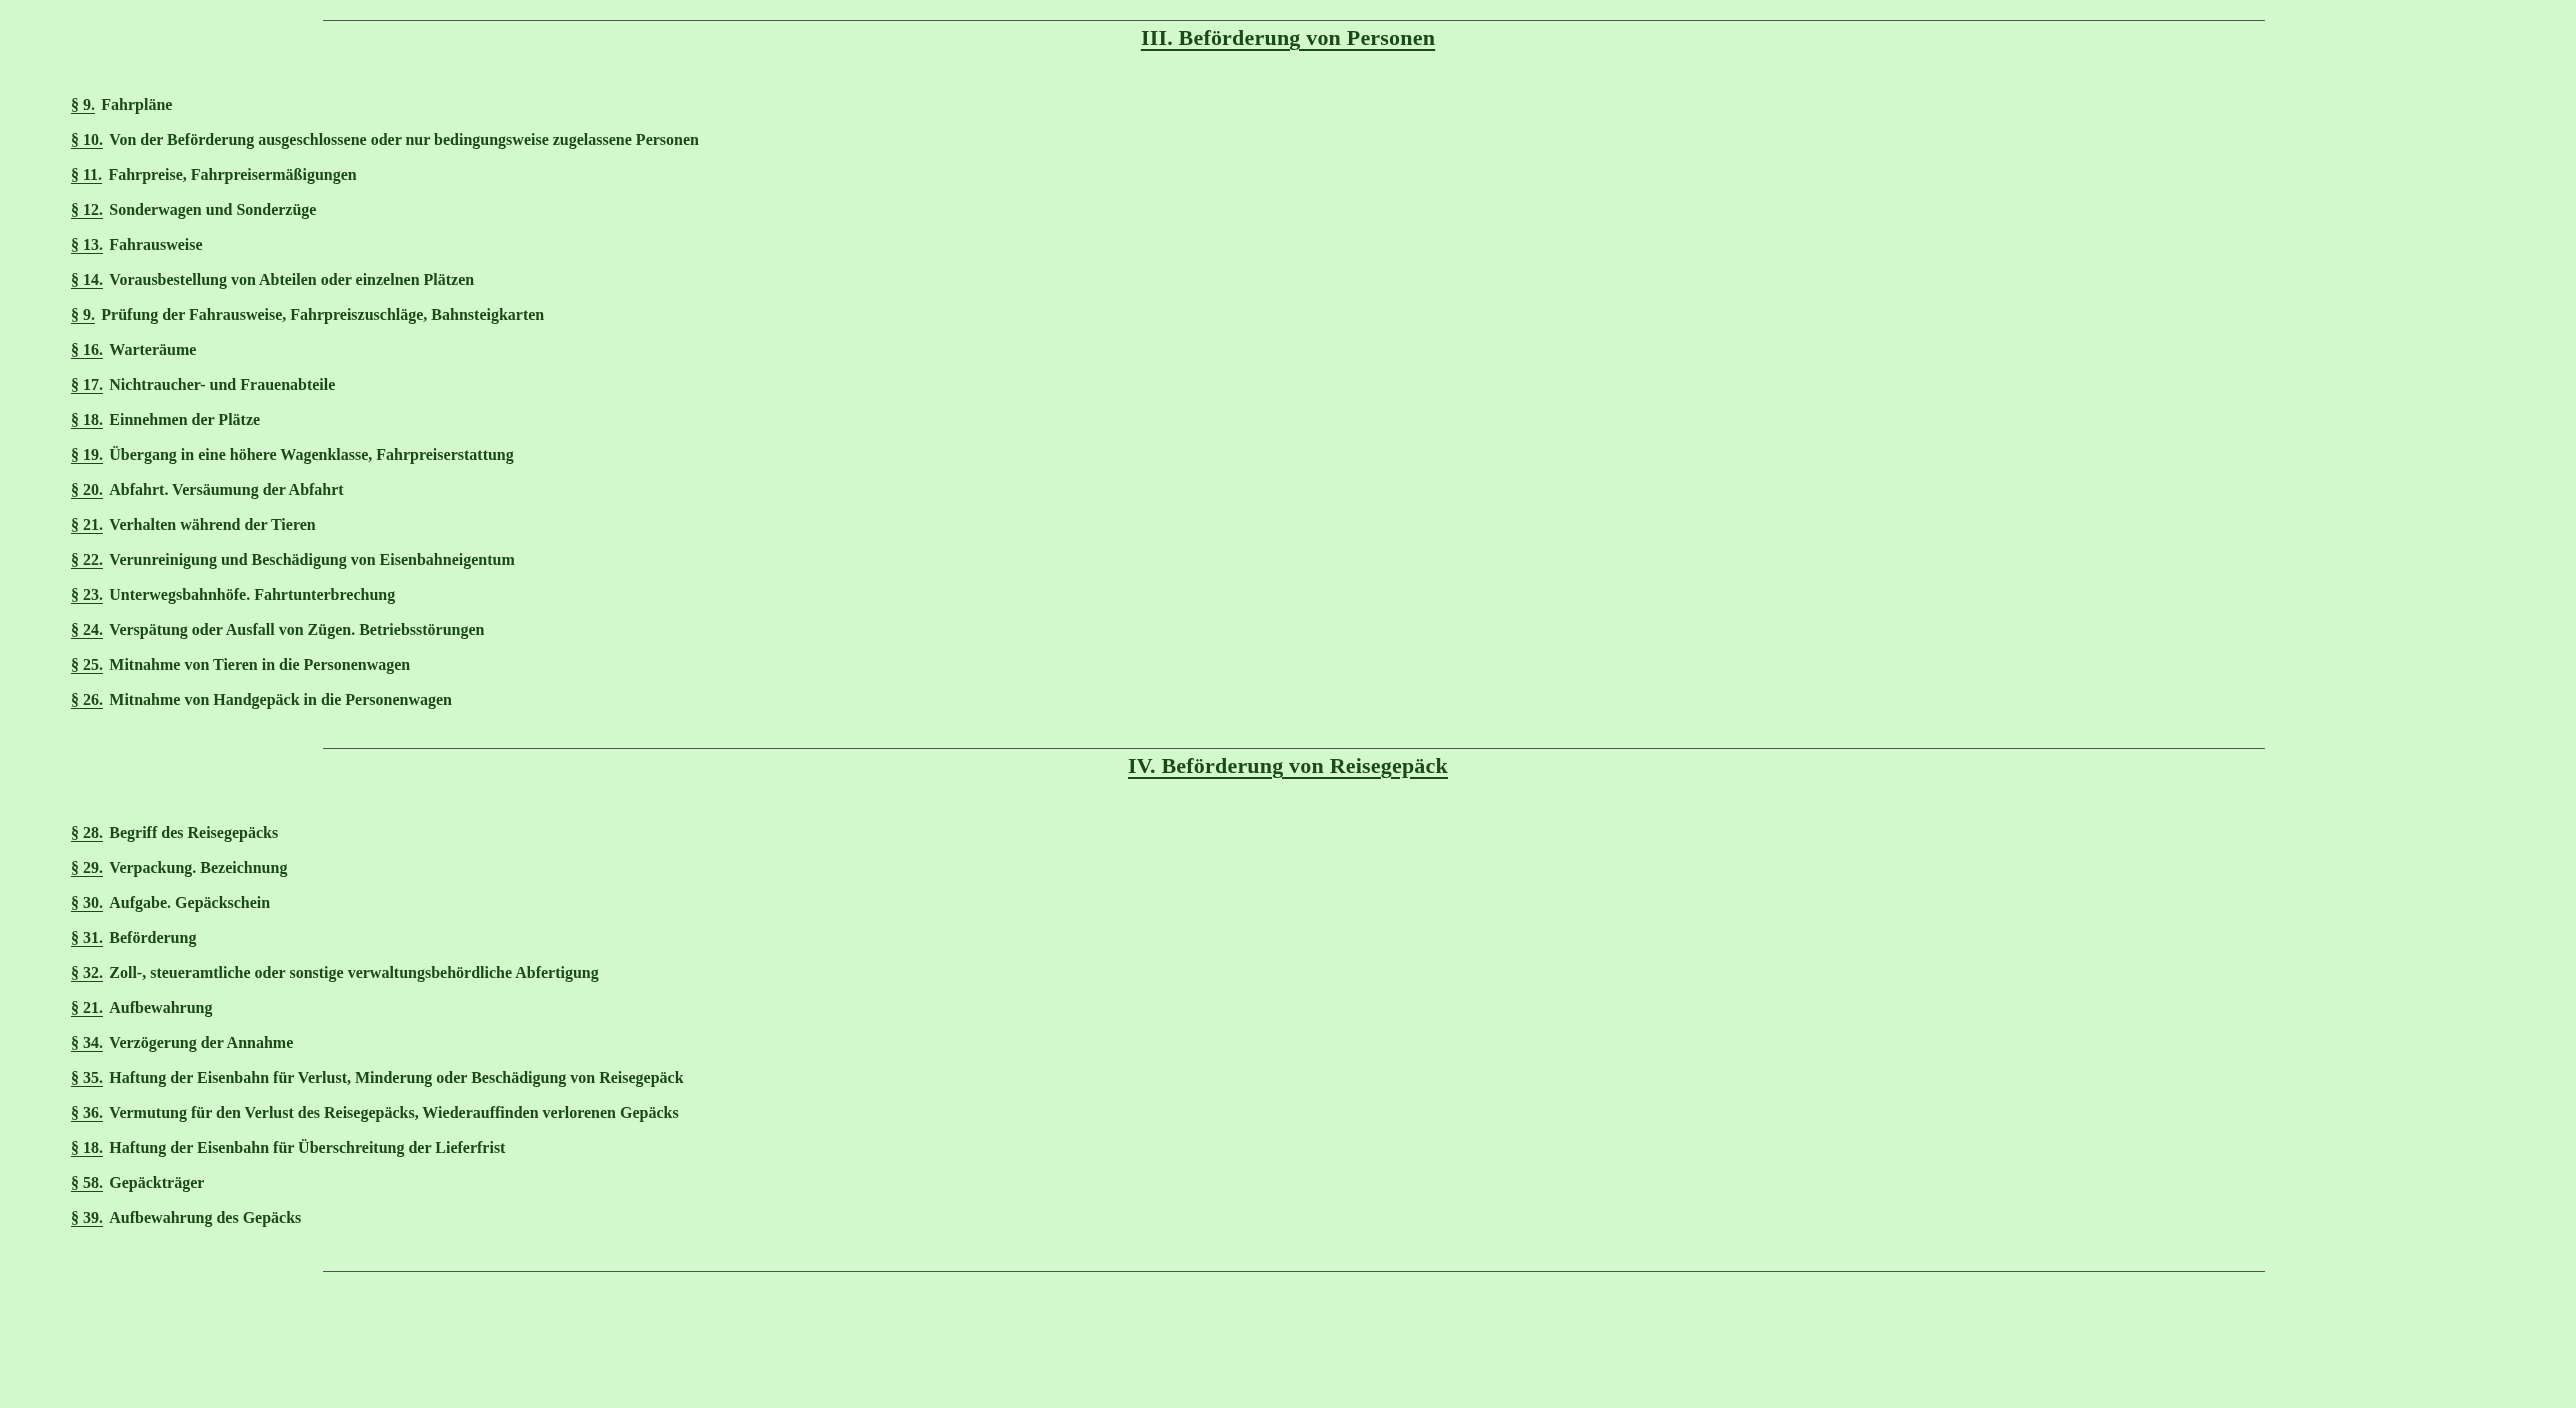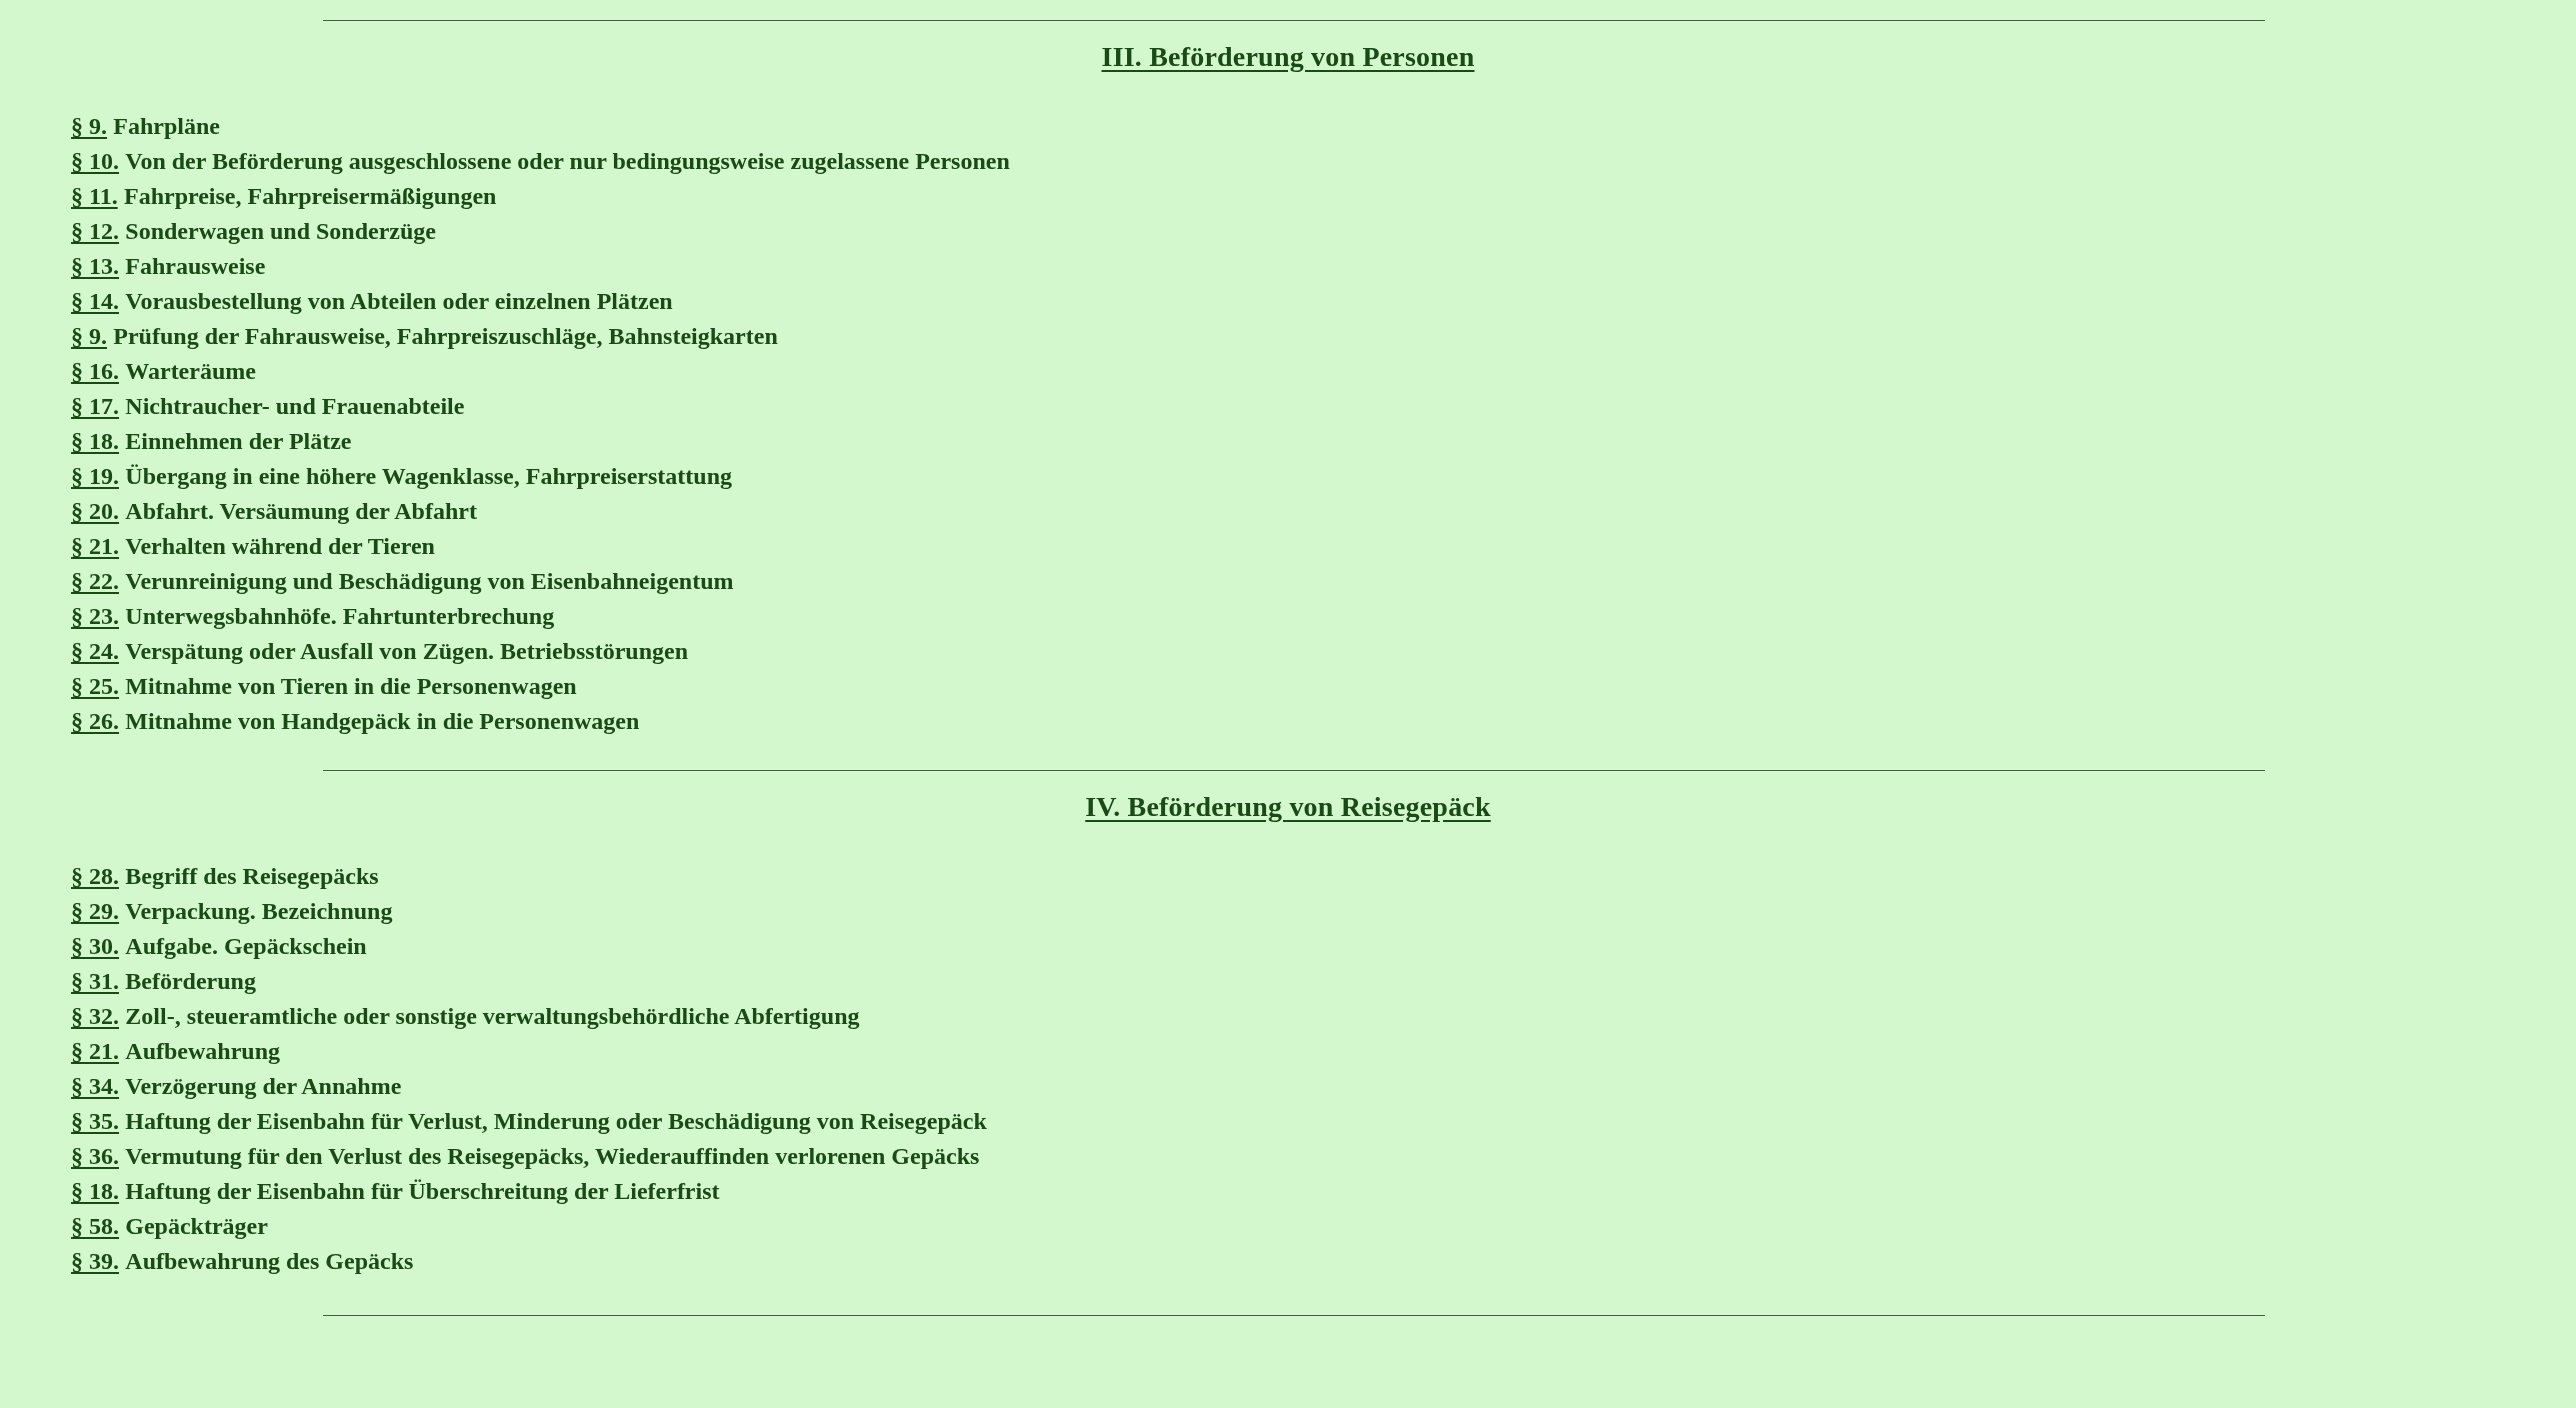--- a/index.html
+++ b/index.html
@@ -22,36 +22,36 @@
     margin: 0 auto;
     width: 1942px;
     margin-left: 323px;
   }
   .rule-top {
     margin-top: 20px;
   }
   .section-title {
     text-align: center;
     font-weight: bold;
-    font-size: 28px;
+    font-size: 22px;
     letter-spacing: 0.2px;
-    margin: 20px 0 0 0;
+    margin: 4px 0 0 0;
     padding: 0;
   }
   .section-title span {
     text-decoration: underline;
     text-underline-offset: 3.6px;
   }
   .toc {
     margin: 36px 0 0 0;
     padding: 0 0 0 71px;
     list-style: none;
   }
   .toc li {
-    font-size: 24px;
+    font-size: 16px;
     line-height: 35px;
     font-weight: bold;
     white-space: nowrap;
   }
   .toc .num {
     text-decoration: underline;
     text-underline-offset: 2.7px;
     margin-right: 6.3px;
   }
   .spacer-before-rule {

